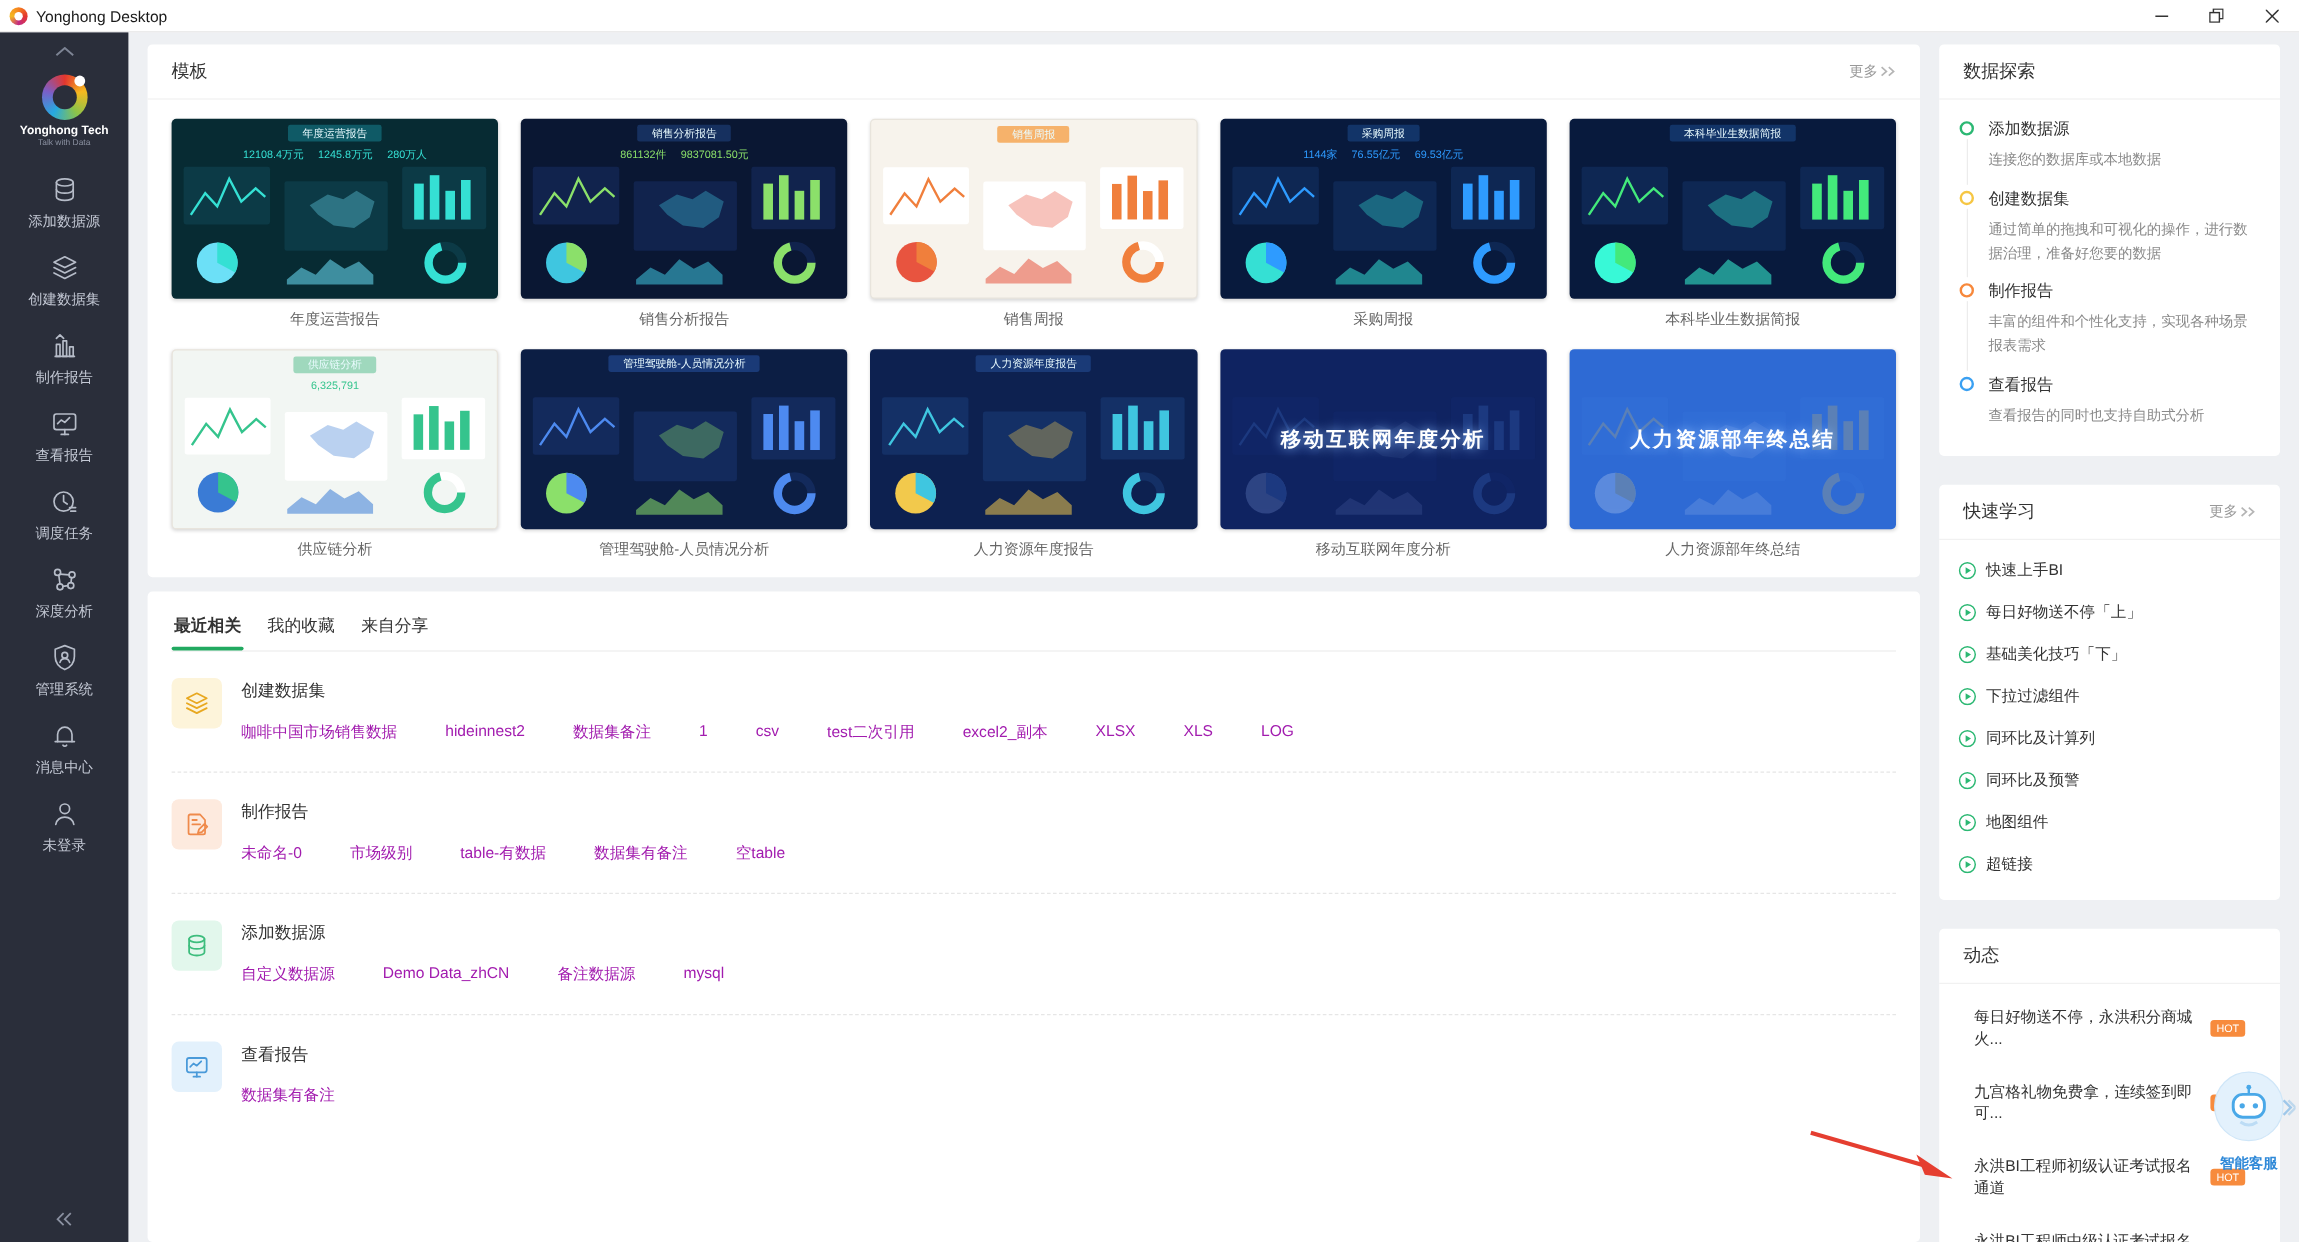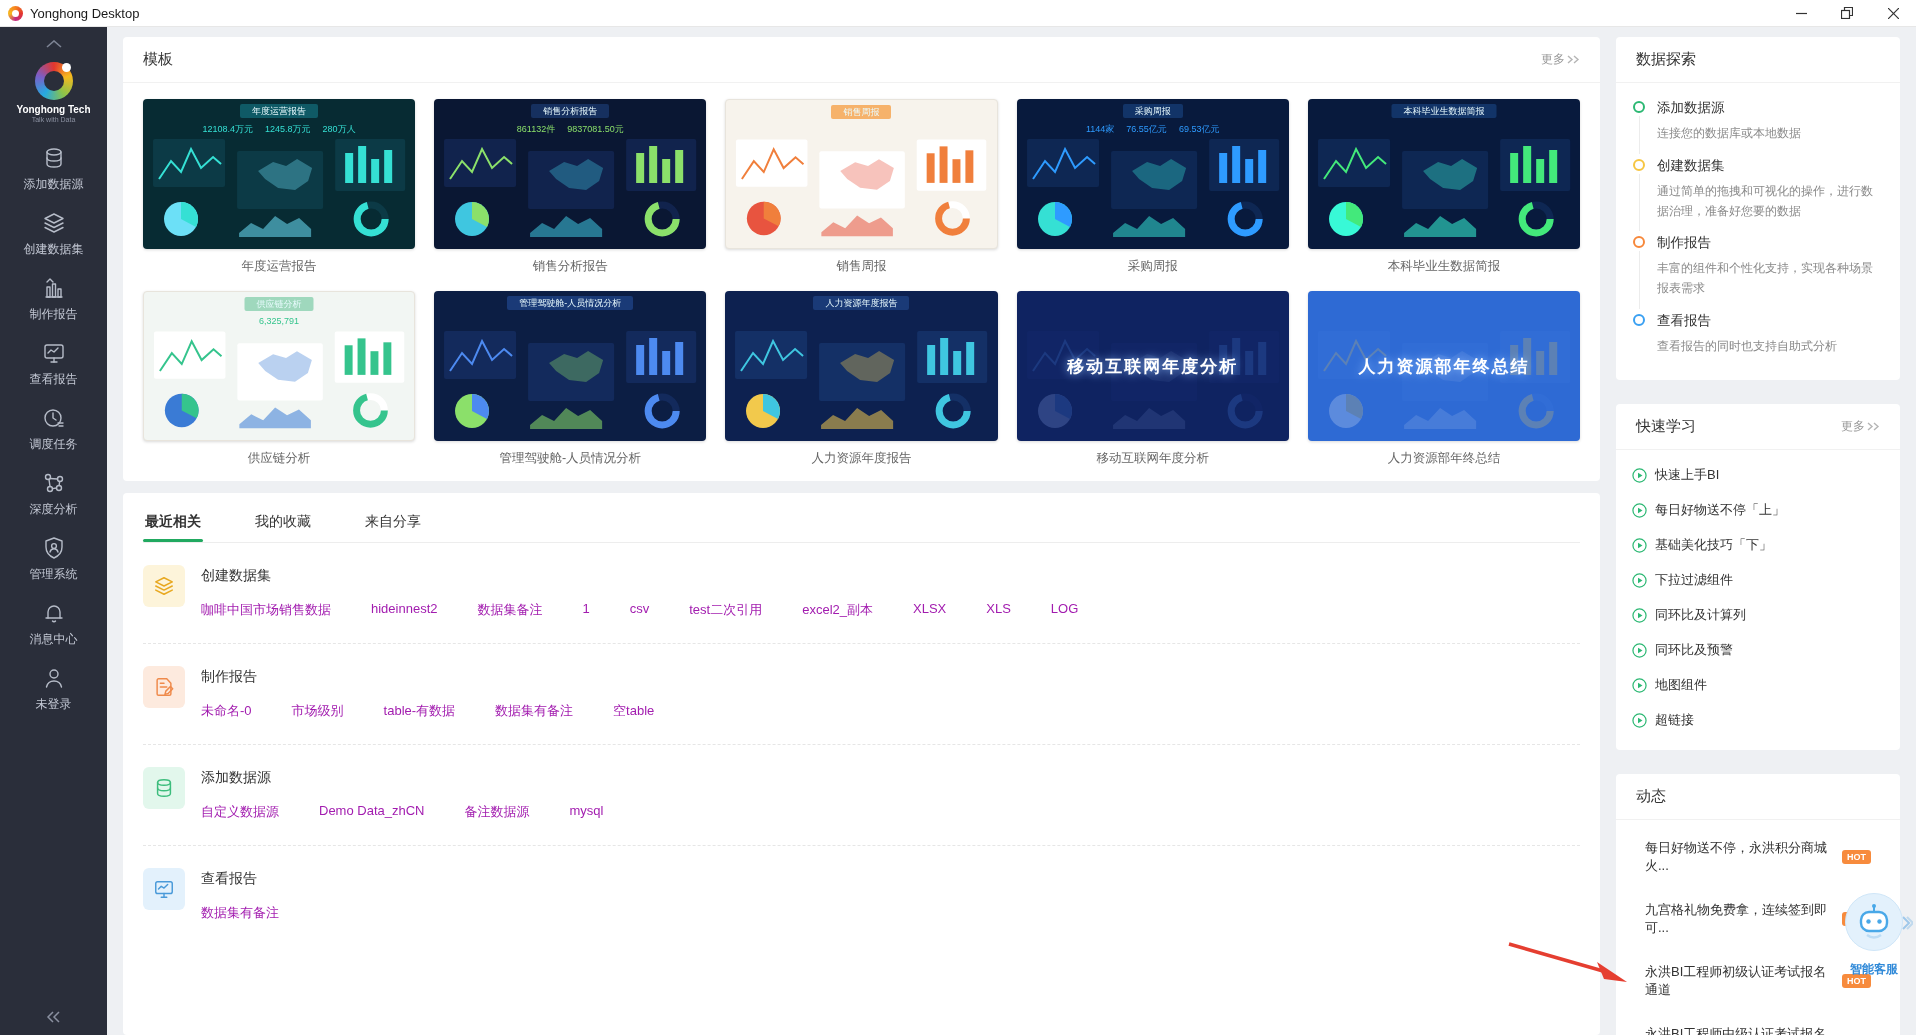--- a/index.html
+++ b/index.html
@@ -58,21 +58,21 @@
   .thumb-chart .donutbg { stroke:var(--pn); stroke-width:7; fill:none; }
   .thumb-chart .donut { stroke:var(--a); stroke-width:7; fill:none; }
   .thumb-chart .area { fill:var(--a2); opacity:.55; }
   .poster-title { display:none; }
   .tpl-thumb.poster .thumb-chart { opacity:.22; }
   .tpl-thumb.poster .poster-title { display:flex; position:absolute; inset:0; align-items:center; justify-content:center; text-align:center; font-size:17px; font-weight:bold; letter-spacing:2px; color:#fff; text-shadow:0 0 10px rgba(140,190,255,.95); padding:0 12px; }
   .tpl-label { text-align:center; font-size:12.5px; color:#666; margin-top:9px; }
 
   
   .recent-card { margin-top:12px; flex:1; padding:0 20px; overflow:hidden; }
-  .tabs { display:flex; gap:50px; border-bottom:1px solid #ededed; padding-top:10px; }
+  .tabs { display:flex; gap:18px; border-bottom:1px solid #ededed; padding-top:10px; }
   .tab { font-size:14px; color:#333; padding:10px 2px 11px; position:relative; cursor:pointer; }
   .tab.active { font-weight:bold; }
   .tab.active::after { content:""; position:absolute; left:0; right:0; bottom:0; height:3px; background:#21a960; border-radius:2px; }
   .sec { display:flex; gap:16px; padding:22px 0 24px; border-bottom:1px dashed #e6e6e6; }
   .sec:last-child { border-bottom:none; }
   .sec-icon { width:42px; height:42px; border-radius:6px; display:flex; align-items:center; justify-content:center; flex-shrink:0; }
   .sec-icon svg { fill:none; stroke-width:1.6; stroke-linecap:round; stroke-linejoin:round; }
   .sec-icon.yellow { background:#fdf4da; } .sec-icon.yellow svg { stroke:#e8a820; }
   .sec-icon.orange { background:#fdeade; } .sec-icon.orange svg { stroke:#ef8a4b; }
   .sec-icon.green  { background:#e2f7ec; } .sec-icon.green svg  { stroke:#3dbd7d; }
@@ -95,21 +95,21 @@
   .step-title { font-size:13.5px; color:#333; margin-bottom:7px; cursor:pointer; }
   .step-desc { font-size:12px; color:#8a8a8a; line-height:1.65; }
 
   .learn-list { padding:8px 16px 12px; }
   .learn-item { display:flex; align-items:center; gap:8px; padding:8.5px 0; font-size:13px; color:#333; cursor:pointer; }
   .learn-item svg { flex-shrink:0; }
 
   .news-card { flex:1; display:flex; flex-direction:column; }
   .news-list { padding:6px 29px 0; }
   .news-item { display:flex; align-items:center; padding:13px 0; font-size:13px; color:#333; cursor:pointer; }
-  .hot { background:#f78b3d; color:#fff; font-size:9px; font-weight:bold; border-radius:3px; padding:2px 5px; margin-left:7px; flex-shrink:0;text-align:right; }
+  .hot { background:#f78b3d; color:#fff; font-size:9px; font-weight:normal; border-radius:3px; padding:2px 5px; margin-left:7px; flex-shrink:0;text-align:right; }
   .upgrade { margin:auto 12px 8px; margin-top:auto; display:block; width:calc(100% - 24px); height:27px; background:#2aad5c; color:#fff; border:none; border-radius:3px; font-size:13px; font-weight:bold; cursor:pointer; font-family:inherit; }
 
   
   .robot { position:absolute; left:1838px; top:893px; width:72px; text-align:center; z-index:30; }
   .robot-circle { width:58px; height:58px; margin:0 auto; border-radius:50%; background:#e3f1fc; border:1px solid #cfe6f8; display:flex; align-items:center; justify-content:center; }
   .robot-label { font-size:12px; font-weight:bold; color:#2f89d8; margin-top:10px; }
   .robot-chev { position:absolute; left:1901px; top:915px; z-index:29; }
   .red-arrow { position:absolute; left:1505px; top:938px; z-index:40; pointer-events:none; }
 </style>
 </head>

